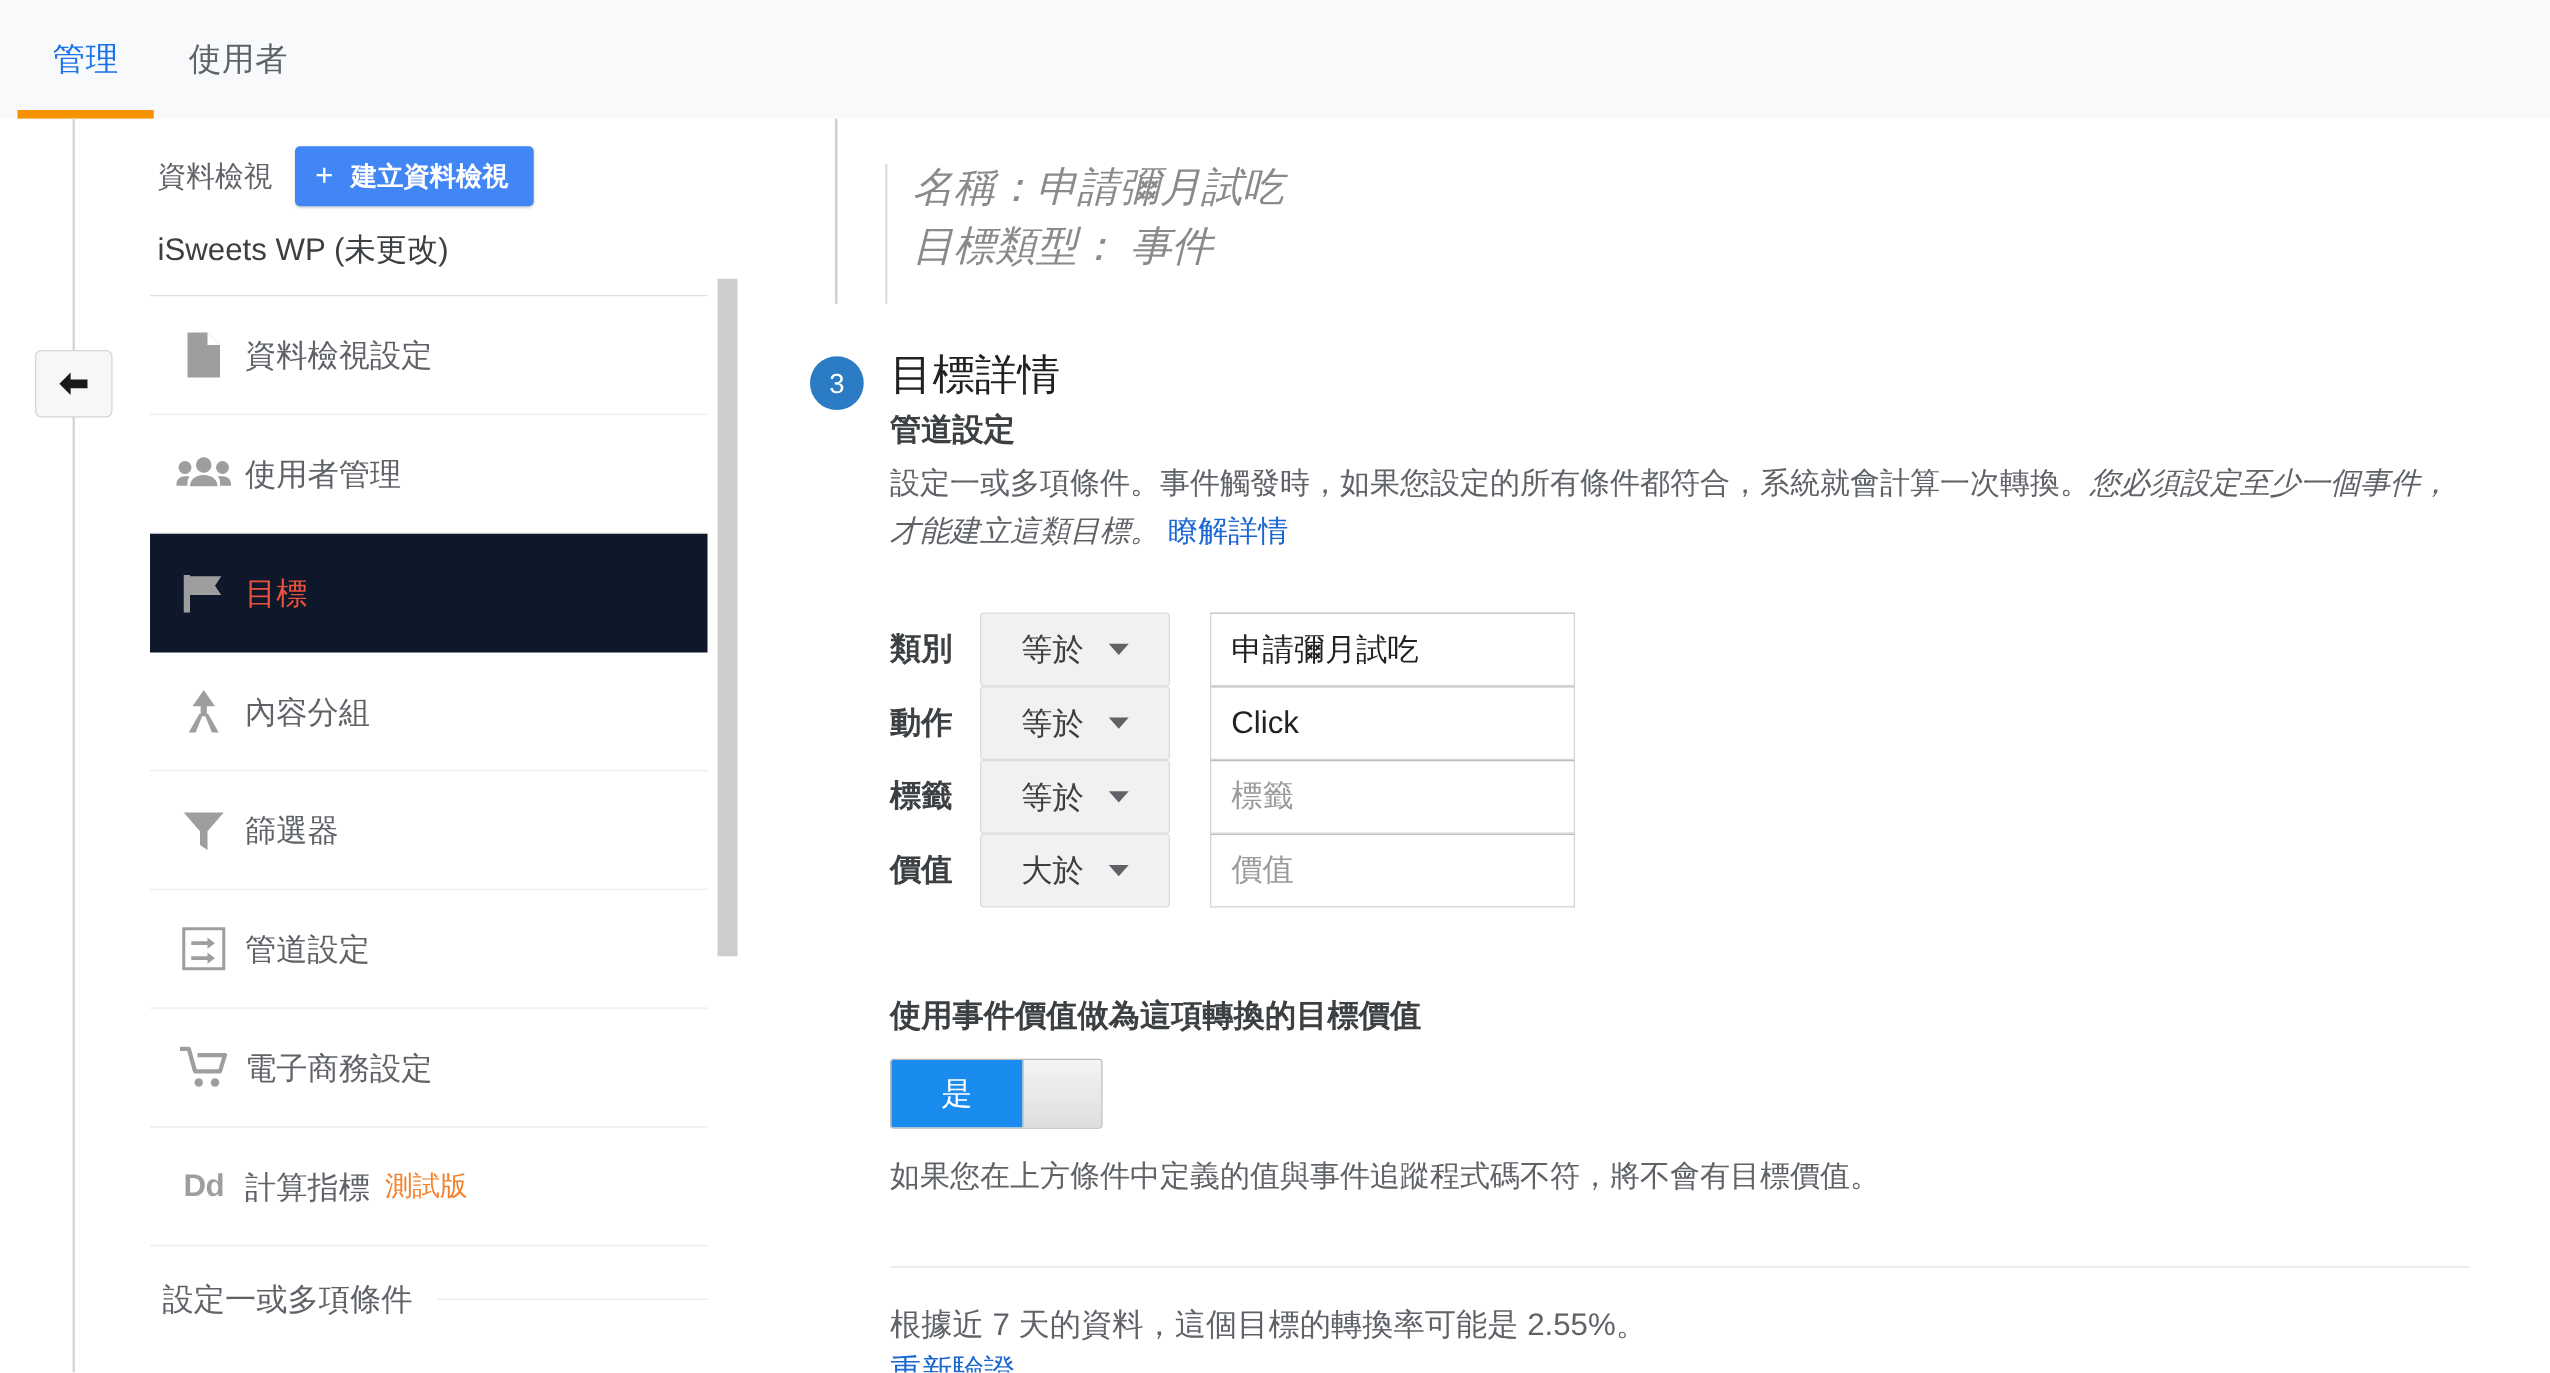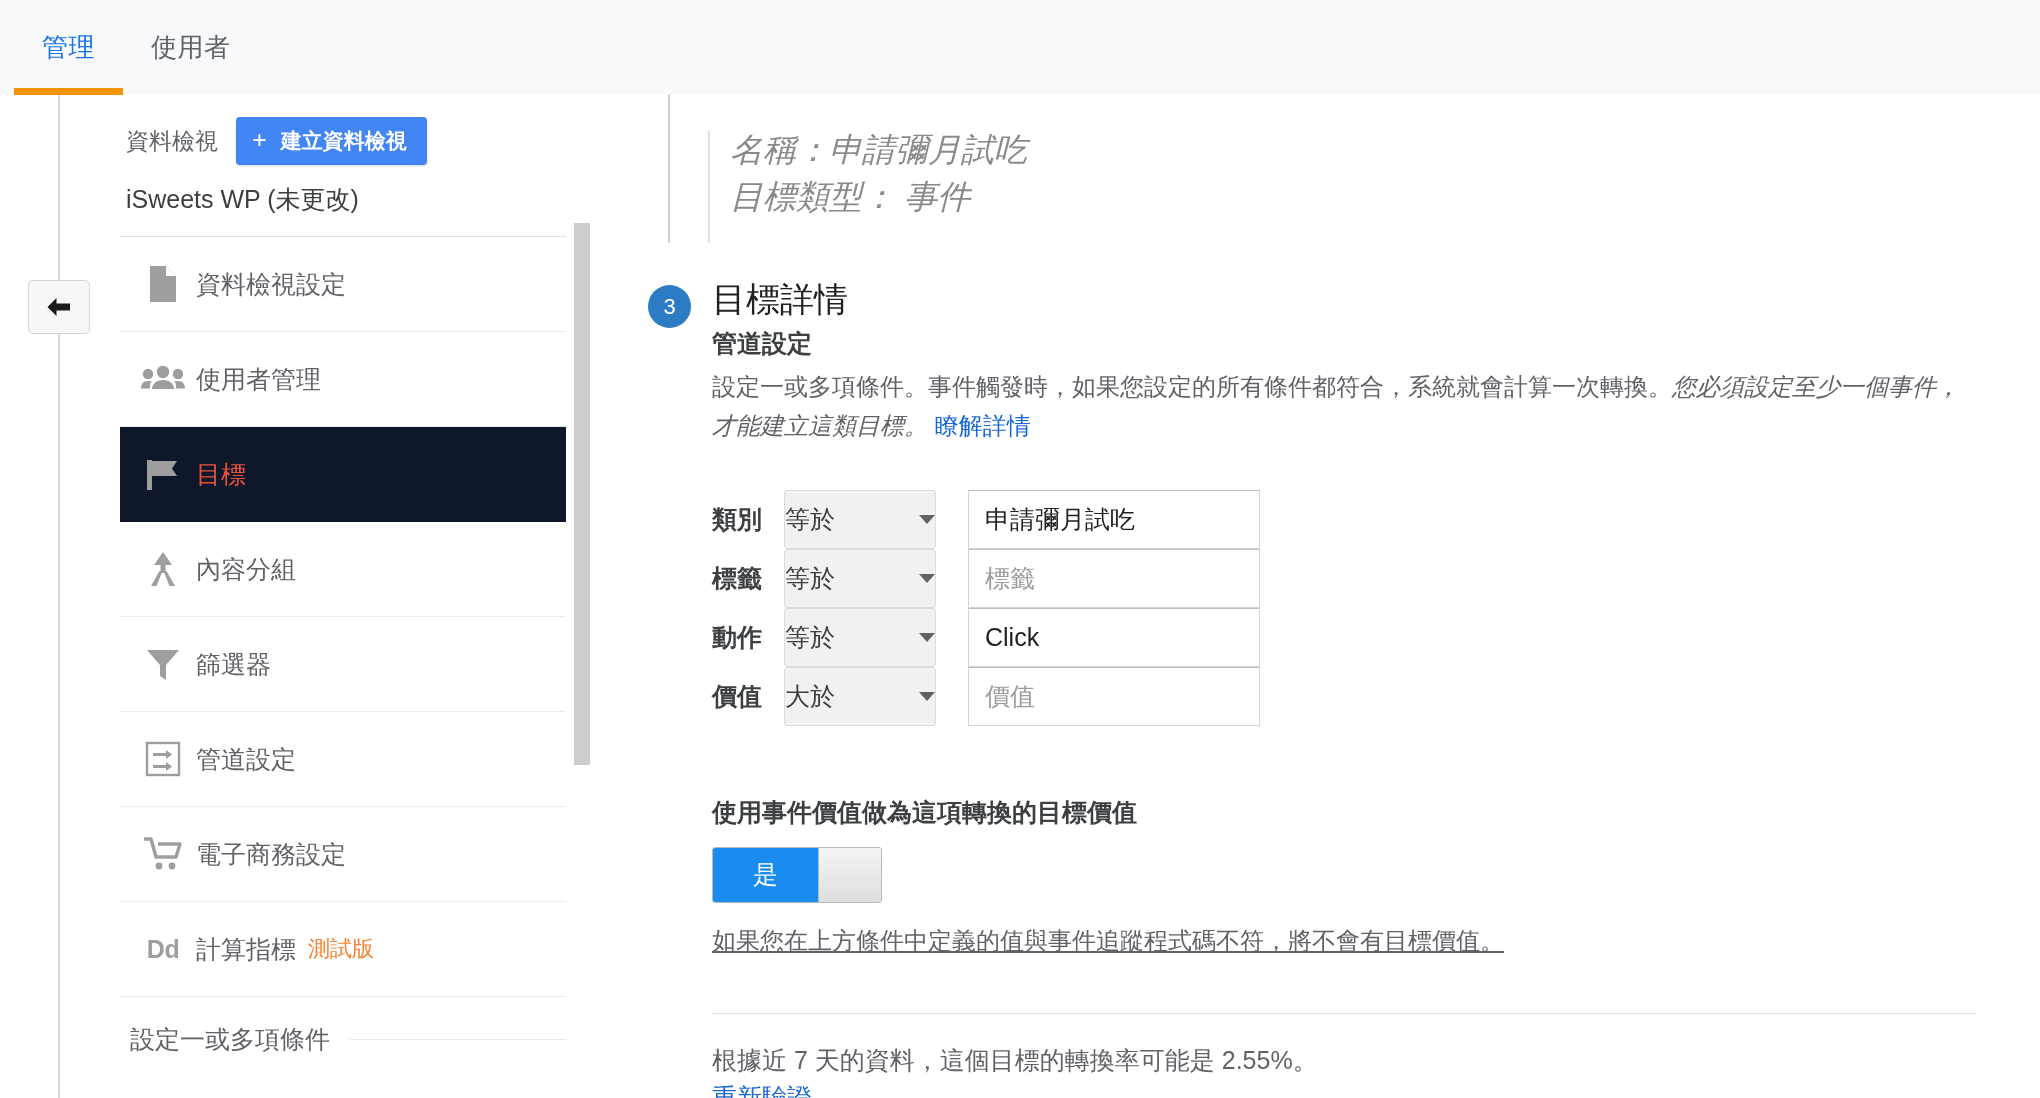--- a/index.html
+++ b/index.html
@@ -302,21 +302,21 @@
     line-height: 59px;
   }
   .select-btn {
     width: 152px;
     height: 59px;
     background: #f1f1f1;
     border: 1px solid #dcdcdc;
     border-radius: 3px;
     display: flex;
     align-items: center;
-    justify-content: space-between;
+    justify-content: center;
     gap: 20px;
     font-size: 25px;
     color: #3c4043;
     cursor: pointer;
     font-family: inherit;
   }
   .caret {
     width: 0; height: 0;
     border-left: 8px solid transparent;
     border-right: 8px solid transparent;
@@ -366,21 +366,20 @@
   }
   .toggle-knob {
     flex: 1;
     background: linear-gradient(#f4f4f4, #dedede);
     border-left: 1px solid #b9b9b9;
   }
   .toggle-note {
     margin-top: 22px;
     font-size: 24px;
     color: #5f6368;
-    text-decoration: underline;
   }
 
   .hr {
     margin-top: 56px;
     height: 1px;
     background: #e0e0e0;
     max-width: 1264px;
   }
   .verify-block {
     margin-top: 28px;
@@ -559,41 +558,41 @@
               <div class="select-btn">
                 <span>等於</span>
                 <span class="caret"></span>
               </div>
             </td>
             <td>
               <input class="cond-input" type="text" value="申請彌月試吃" placeholder="類別" style="">
             </td>
           </tr>
           <tr>
-            <td class="cond-label">標籤</td>
+            <td class="cond-label">動作</td>
             <td>
               <div class="select-btn">
                 <span>等於</span>
                 <span class="caret"></span>
               </div>
             </td>
             <td>
-              <input class="cond-input" type="text" placeholder="標籤" style="">
+              <input class="cond-input" type="text" value="Click" style="">
             </td>
           </tr>
           <tr>
-            <td class="cond-label">動作</td>
+            <td class="cond-label">標籤</td>
             <td>
               <div class="select-btn">
                 <span>等於</span>
                 <span class="caret"></span>
               </div>
             </td>
             <td>
-              <input class="cond-input" type="text" value="Click" style="">
+              <input class="cond-input" type="text" placeholder="標籤" style="">
             </td>
           </tr>
           <tr>
             <td class="cond-label">價值</td>
             <td>
               <div class="select-btn">
                 <span>大於</span>
                 <span class="caret"></span>
               </div>
             </td>

